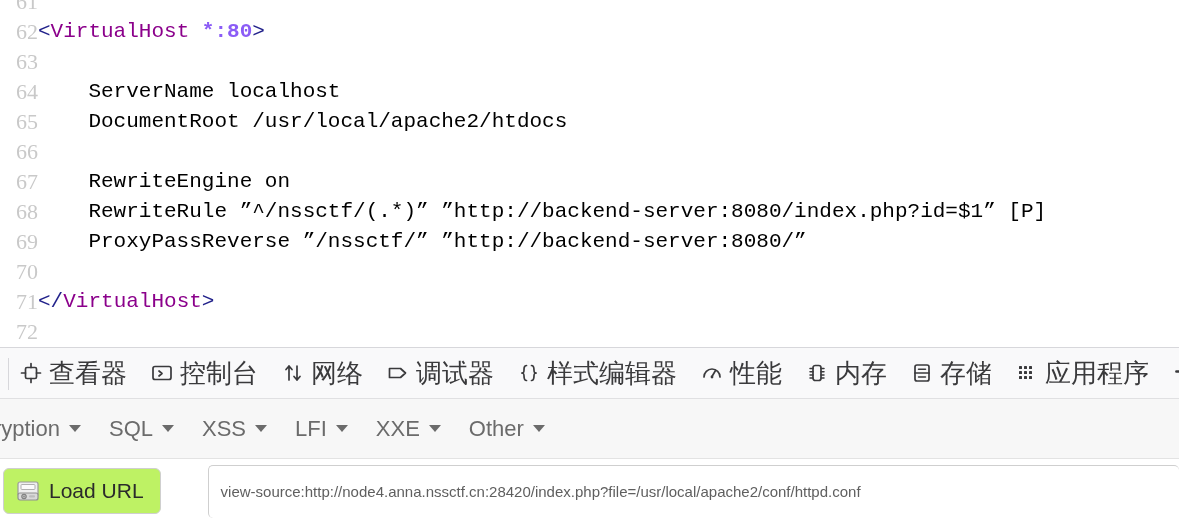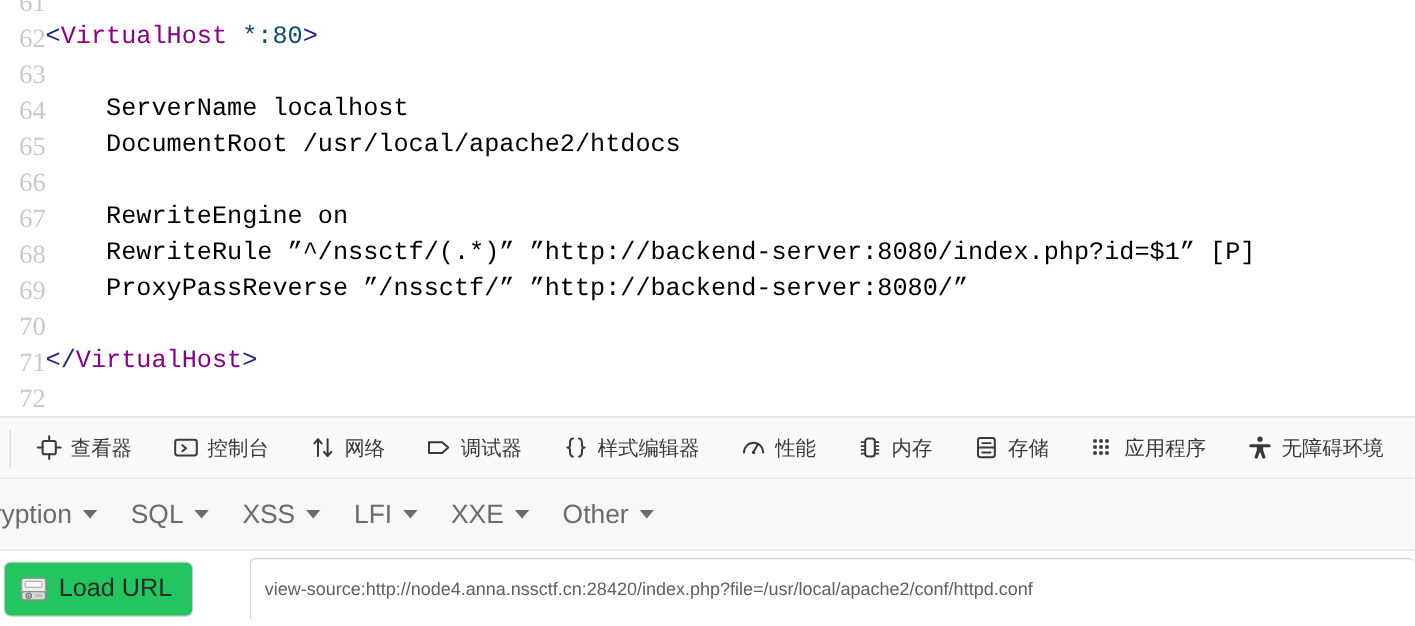--- a/index.html
+++ b/index.html
@@ -50,21 +50,21 @@
   }
 
   .code {
     color: #000000;
     padding-left: 2px;
     font-family: "Liberation Mono", "DejaVu Sans Mono", monospace;
   }
 
   .tag-bracket { color: #22228b; }
   .tag-name { color: #8b008b; font-weight: normal; }
-  .tag-attr { color: #0c4a6e; font-weight: normal; }
+  .tag-attr { color: #8b5cf6; font-weight: bold; }
 
   
   .devtools-bar {
     position: absolute;
     left: 0; top: 347px;
     width: 1179px;
     height: 52px;
     background: #f9f9fa;
     border-top: 1px solid #d7d7db;
     border-bottom: 1px solid #e0e0e2;
@@ -76,30 +76,30 @@
   .devtools-bar::before {
     content: "";
     position: absolute;
     left: 8px; top: 10px;
     width: 1px; height: 32px;
     background: #d7d7db;
   }
 
   .dt-tab {
     display: flex;
+    align-items: center;
     gap: 7px;
     padding: 4px 10px;
     margin-right: 4px;
     white-space: nowrap;
     color: #0c0c0d;
-    font-size: 17px;
+    font-size: 26px;
     font-family: "Liberation Sans", sans-serif;
     cursor: default;
     flex: 0 0 auto;
-    margin-left: 10px;
   }
   .dt-tab .dt-label { color: #3a3a3c; }
   .dt-icon {
     width: 22px; height: 22px;
     display: inline-flex;
     align-items: center; justify-content: center;
     flex: 0 0 auto;
   }
   .dt-icon svg { display: block; }
 
@@ -148,21 +148,21 @@
     overflow: hidden;
   }
 
   .load-url-btn {
     display: flex;
     align-items: center;
     gap: 9px;
     margin-left: 3px;
     padding: 9px 16px 9px 12px;
     height: 46px;
-    background: #22c55e;
+    background: #bef264;
     border: 1px solid #cfcfcf;
     border-radius: 6px;
     font-size: 21px;
     color: #2b2b2b;
     white-space: nowrap;
     cursor: pointer;
     flex: 0 0 auto;
   }
   .drive-icon { width: 24px; height: 22px; flex: 0 0 auto; }
 

